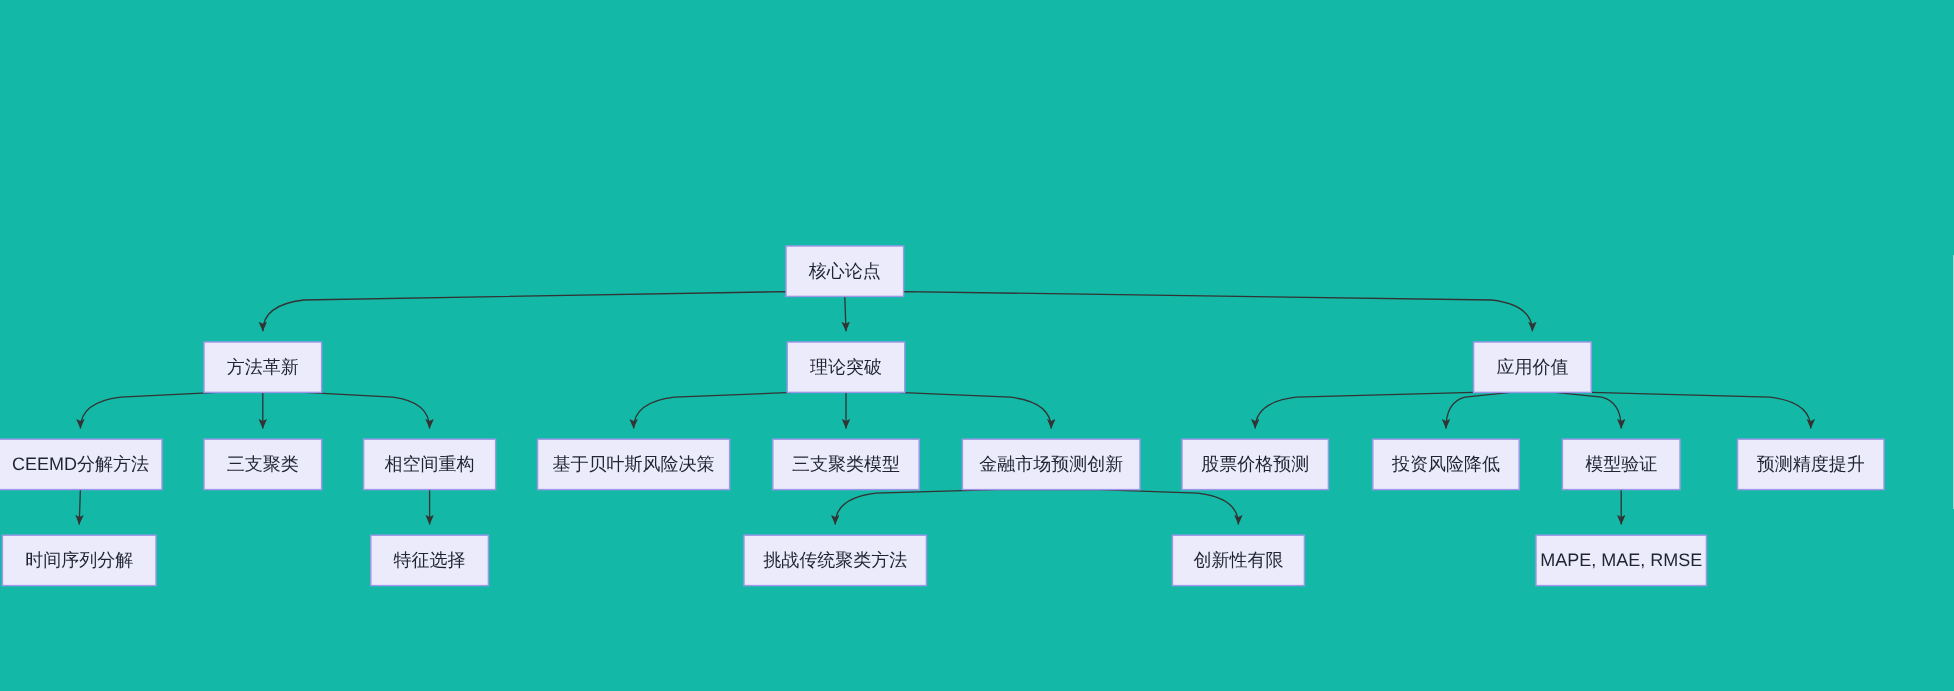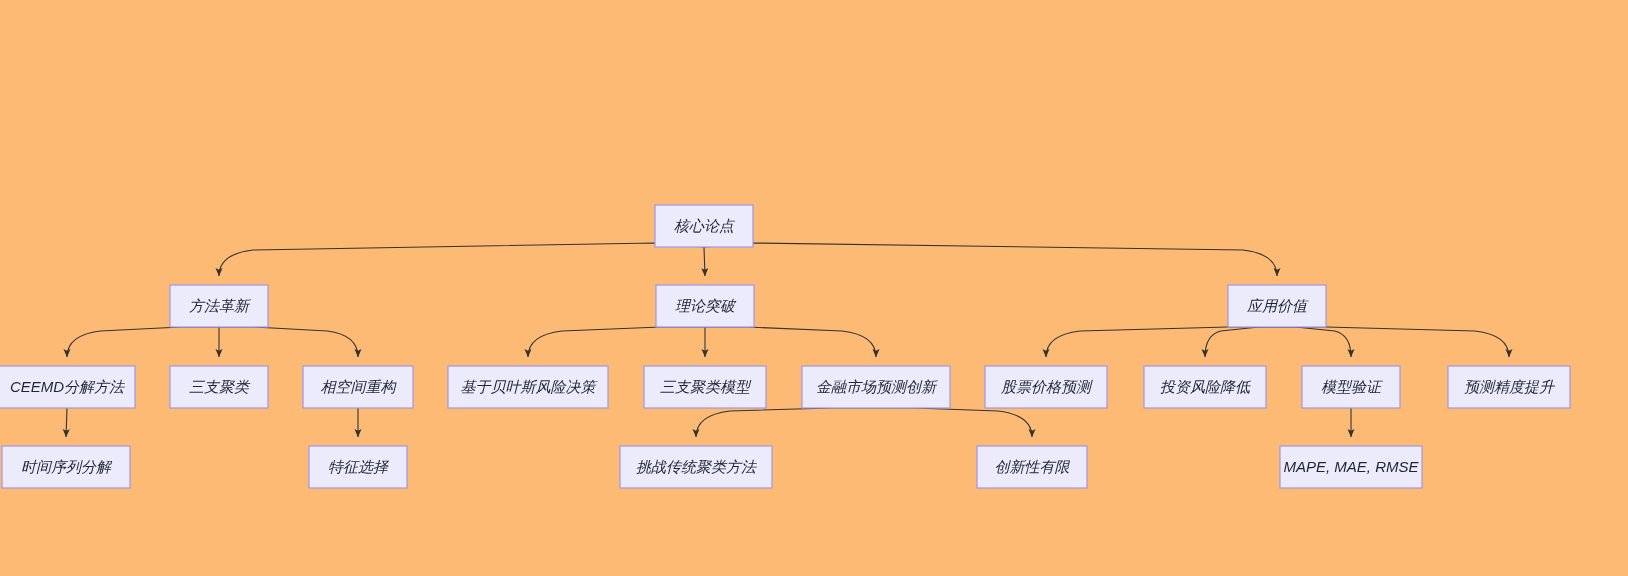--- a/index.html
+++ b/index.html
@@ -10,22 +10,21 @@
   body {
     width: 1628px;
     height: 576px;
     font-family: "Liberation Sans", "DejaVu Sans", sans-serif;
     overflow: hidden;
   }
   #diagram-root {
     position: relative;
     width: 1628px;
     height: 576px;
-    background: #fdba74;
-    font-style: italic;
+    background: #14b8a6;
   }
   svg#flow-svg {
     position: absolute;
     left: 0;
     top: 0;
     width: 1628px;
     height: 576px;
     display: block;
   }
   .node-rect {

